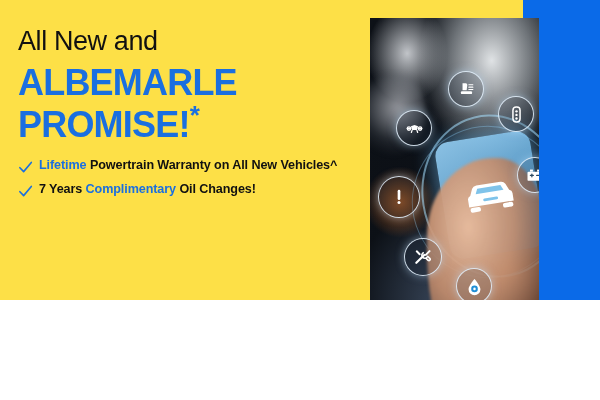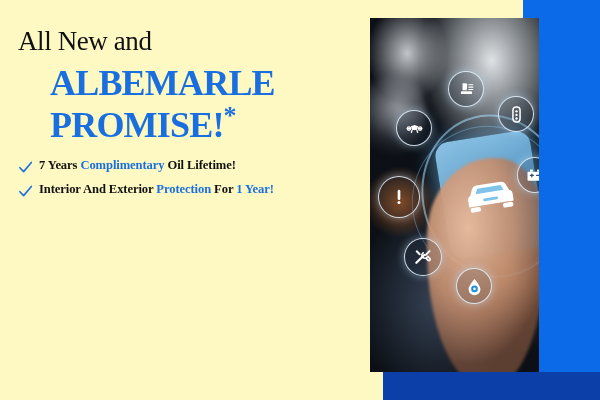--- a/index.html
+++ b/index.html
@@ -10,24 +10,23 @@
     width: 600px;
     height: 400px;
     overflow: hidden;
     font-family: "Liberation Sans", sans-serif;
     background: #ffffff;
   }
 
   .banner {
     position: relative;
     width: 600px;
-    height: 400px;
-    background: #fef9c3;
+    height: 300px;
+    background: #fde047;
     overflow: hidden;
-    font-family: Liberation Serif, serif;
   }
 
   
   .band-bright {
     position: absolute;
     left: 523px;
     top: 0;
     width: 77px;
     height: 372px;
     background: #0a6ae8;
@@ -72,21 +71,21 @@
 
   .promise {
     margin-top: 6px;
     font-size: 36px;
     line-height: 1.06;
     font-weight: 700;
     color: #1a6fe0;
     letter-spacing: -0.8px;
     white-space: nowrap;
   }
-  .promise .line { display: block; margin-left: 32px; }
+  .promise .line { display: block; }
   .promise .star { font-size: 26px; vertical-align: super; }
 
   
   .bullets {
     margin-top: 14px;
     list-style: none;
     padding: 0;
   }
   .bullet {
     display: flex;
@@ -309,25 +308,25 @@
       <span class="line"><span>PROMISE!</span><span class="star">*</span></span>
     </div>
 
     <ul class="bullets">
       <li class="bullet">
         <span class="check-icon">
           <svg width="15" height="15" viewBox="0 0 16 16">
             <path d="M2 8.2 L6 12.4 L14.2 2.6" fill="none" stroke="#1a6fe0" stroke-width="1.7" stroke-linecap="round" stroke-linejoin="round"></path>
           </svg>
         </span>
-        <span class="bullet-text"><span>7 Years </span><span class="hl">Complimentary </span><span>Oil Lifetime!</span></span>
+        <span class="bullet-text"><span class="hl">Lifetime </span><span>Powertrain Warranty on All New Vehicles^</span></span>
       </li>
       <li class="bullet">
         <span class="check-icon">
           <svg width="15" height="15" viewBox="0 0 16 16">
             <path d="M2 8.2 L6 12.4 L14.2 2.6" fill="none" stroke="#1a6fe0" stroke-width="1.7" stroke-linecap="round" stroke-linejoin="round"></path>
           </svg>
         </span>
-        <span class="bullet-text"><span>Interior And Exterior </span><span class="hl">Protection </span><span>For </span><span class="hl">1 Year!</span></span>
+        <span class="bullet-text"><span>7 Years </span><span class="hl">Complimentary </span><span>Oil Changes!</span></span>
       </li>
     </ul>
   </div>
 </div>
 
 </body></html>

